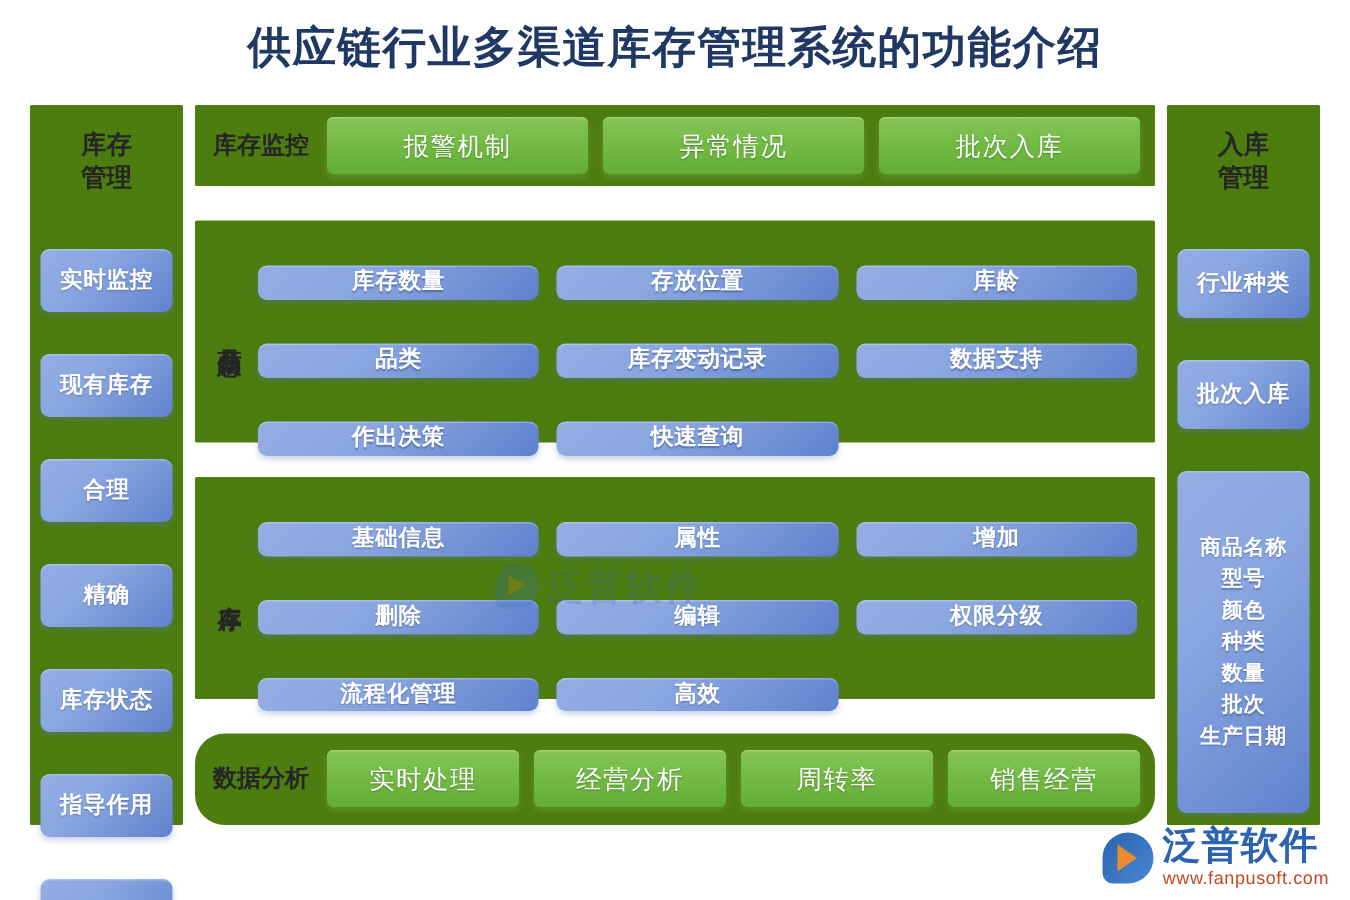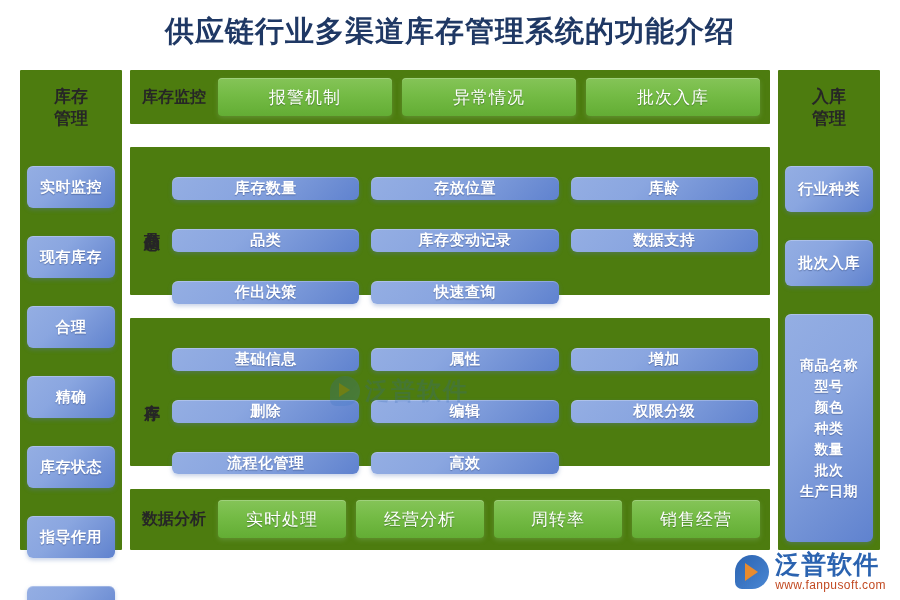--- a/index.html
+++ b/index.html
@@ -85,21 +85,21 @@
     min-width: 0;
   }
 
   .row-panel {
     display: flex;
     align-items: center;
     padding: 8px 10px;
     gap: 10px;
   }
   .row-panel.top-row { height: 60px; }
-  .row-panel.bottom-row { height: 68px; }
+  .row-panel.bottom-row { height: 68px; border-radius: 20px; }
   .row-label {
     font-family: "Liberation Serif", "DejaVu Serif", serif;
     font-size: 16px;
     font-weight: bold;
     color: #262626;
     white-space: nowrap;
     flex: 0 0 auto;
     padding: 0 2px;
   }
   .row-panel .btn-green { flex: 1 1 0; height: 38px; }

